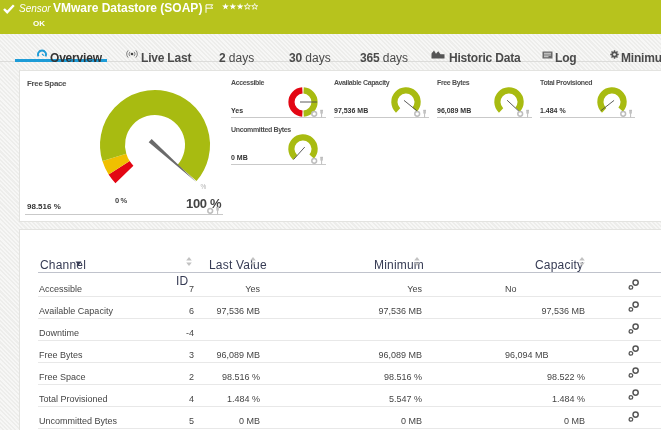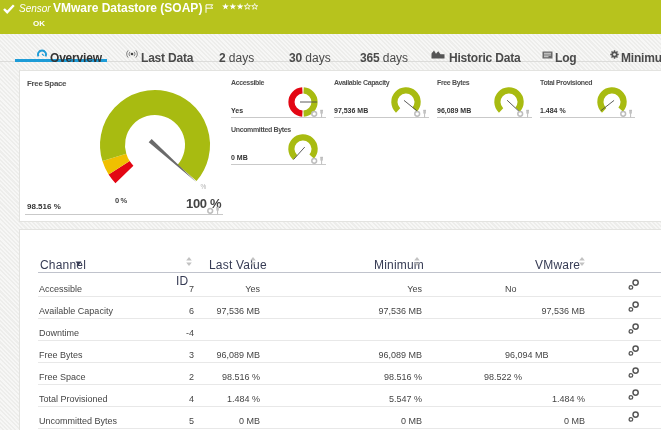--- a/index.html
+++ b/index.html
@@ -46,21 +46,21 @@
 <svg class="abs" style="left:36.5px;top:49px" width="10" height="10" viewBox="0 0 10 10">
     <path d="M1.5,7.4 A4,4 0 1 1 8.5,7.4" fill="none" stroke="#1e9cd7" stroke-width="1.9"></path>
     <line x1="5" y1="5" x2="6.9" y2="6.6" stroke="#1e9cd7" stroke-width="1.2"></line>
   </svg>
 <div class="abs tab" style="left:50px;top:51px;color:#333">Overview</div>
 <svg class="abs" style="left:126px;top:49px" width="12" height="10" viewBox="0 0 12 10">
     <circle cx="6" cy="5" r="1.3" fill="#444"></circle>
     <path d="M3.9,2.9 A3,3 0 0 0 3.9,7.1 M2.2,1.4 A5,5 0 0 0 2.2,8.6" fill="none" stroke="#777" stroke-width="0.9"></path>
     <path d="M8.1,2.9 A3,3 0 0 1 8.1,7.1 M9.8,1.4 A5,5 0 0 1 9.8,8.6" fill="none" stroke="#777" stroke-width="0.9"></path>
   </svg>
-<div class="abs tab" style="left:141px;top:51px">Last Data</div>
+<div class="abs tab" style="left:141px;top:51px">Live Last</div>
 <div class="abs tab" style="left:219px;top:51px">2<span style="font-weight:normal;letter-spacing:0"> days</span></div>
 <div class="abs tab" style="left:289px;top:51px">30<span style="font-weight:normal;letter-spacing:0"> days</span></div>
 <div class="abs tab" style="left:360px;top:51px">365<span style="font-weight:normal;letter-spacing:0"> days</span></div>
 <svg class="abs" style="left:431px;top:49px" width="14" height="10" viewBox="0 0 14 10">
     <path d="M0.5,9.5 V4.5 L3,1.5 L5,4.8 L7.2,2.2 L9.5,5.2 H13.5 V9.5 Z" fill="#555"></path>
   </svg>
 <div class="abs tab" style="left:449px;top:51px">Historic Data</div>
 <svg class="abs" style="left:542px;top:50.5px" width="11" height="8" viewBox="0 0 11 8">
     <rect x="0.5" y="0.5" width="10" height="7" fill="#6a6a6a"></rect>
     <line x1="2" y1="2.3" x2="9" y2="2.3" stroke="#f0f0ee" stroke-width="0.8"></line>
@@ -177,21 +177,21 @@
 <div class="abs th" style="left:209px;top:258px">Last Value</div>
 <svg style="position:absolute;left:250px;top:257px" width="6" height="9" viewBox="0 0 6 9">
     <polygon points="3,0 5.8,3.4 0.2,3.4" fill="#c2c2c2"></polygon>
     <polygon points="3,9 5.8,5.6 0.2,5.6" fill="#c2c2c2"></polygon>
   </svg>
 <div class="abs th" style="left:374px;top:258px">Minimum</div>
 <svg style="position:absolute;left:414px;top:257px" width="6" height="9" viewBox="0 0 6 9">
     <polygon points="3,0 5.8,3.4 0.2,3.4" fill="#c2c2c2"></polygon>
     <polygon points="3,9 5.8,5.6 0.2,5.6" fill="#c2c2c2"></polygon>
   </svg>
-<div class="abs th" style="left:535px;top:258px">VMware</div>
+<div class="abs th" style="left:535px;top:258px">Capacity</div>
 <svg style="position:absolute;left:579px;top:257px" width="6" height="9" viewBox="0 0 6 9">
     <polygon points="3,0 5.8,3.4 0.2,3.4" fill="#c2c2c2"></polygon>
     <polygon points="3,9 5.8,5.6 0.2,5.6" fill="#c2c2c2"></polygon>
   </svg>
 <div class="abs" style="left:38px;top:272px;width:623px;height:1px;background:#c0c3cc"></div>
 <div class="abs td" style="left:39px;top:283.5px">Accessible</div>
 <div class="abs td" style="left:154px;top:283.5px;width:40px;text-align:right">7</div>
 <div class="abs td" style="left:190px;top:283.5px;width:70px;text-align:right">Yes</div>
 <div class="abs td" style="left:342px;top:283.5px;width:80px;text-align:right">Yes</div>
 <div class="abs td" style="left:505px;top:283.5px;width:80px;text-align:left">No</div>
@@ -227,21 +227,21 @@
 <div class="abs td" style="left:505px;top:349.5px;width:80px;text-align:left">96,094 MB</div>
 <svg style="position:absolute;left:627px;top:343.5px" width="14" height="14" viewBox="0 0 14 14">
     <circle cx="8.6" cy="4.6" r="2.6" fill="none" stroke="#565656" stroke-width="1.5"></circle>
     <circle cx="3.9" cy="9.4" r="1.8" fill="none" stroke="#565656" stroke-width="1.3"></circle>
   </svg>
 <div class="rline" style="left:38px;top:361.5px;width:623px"></div>
 <div class="abs td" style="left:39px;top:371.5px">Free Space</div>
 <div class="abs td" style="left:154px;top:371.5px;width:40px;text-align:right">2</div>
 <div class="abs td" style="left:190px;top:371.5px;width:70px;text-align:right">98.516 %</div>
 <div class="abs td" style="left:342px;top:371.5px;width:80px;text-align:right">98.516 %</div>
-<div class="abs td" style="left:484px;top:371.5px;width:80px;">98.522 %</div>
+<div class="abs td" style="left:505px;top:371.5px;width:80px;text-align:right">98.522 %</div>
 <svg style="position:absolute;left:627px;top:365.5px" width="14" height="14" viewBox="0 0 14 14">
     <circle cx="8.6" cy="4.6" r="2.6" fill="none" stroke="#565656" stroke-width="1.5"></circle>
     <circle cx="3.9" cy="9.4" r="1.8" fill="none" stroke="#565656" stroke-width="1.3"></circle>
   </svg>
 <div class="rline" style="left:38px;top:383.5px;width:623px"></div>
 <div class="abs td" style="left:39px;top:393.5px">Total Provisioned</div>
 <div class="abs td" style="left:154px;top:393.5px;width:40px;text-align:right">4</div>
 <div class="abs td" style="left:190px;top:393.5px;width:70px;text-align:right">1.484 %</div>
 <div class="abs td" style="left:342px;top:393.5px;width:80px;text-align:right">5.547 %</div>
 <div class="abs td" style="left:505px;top:393.5px;width:80px;text-align:right">1.484 %</div>

